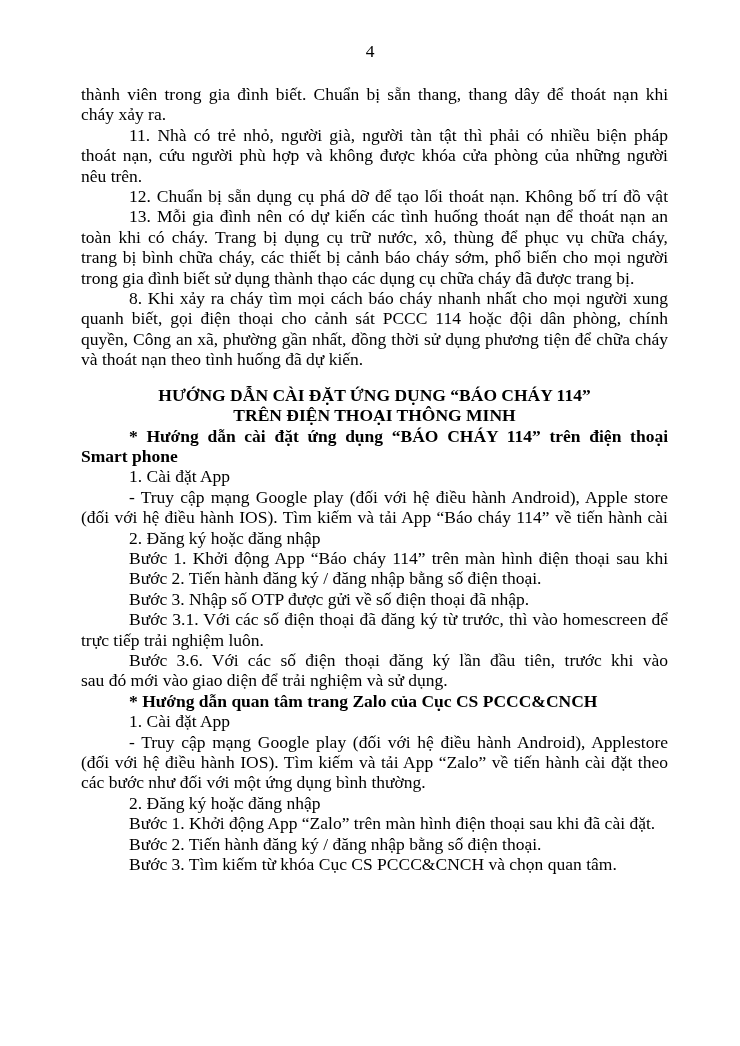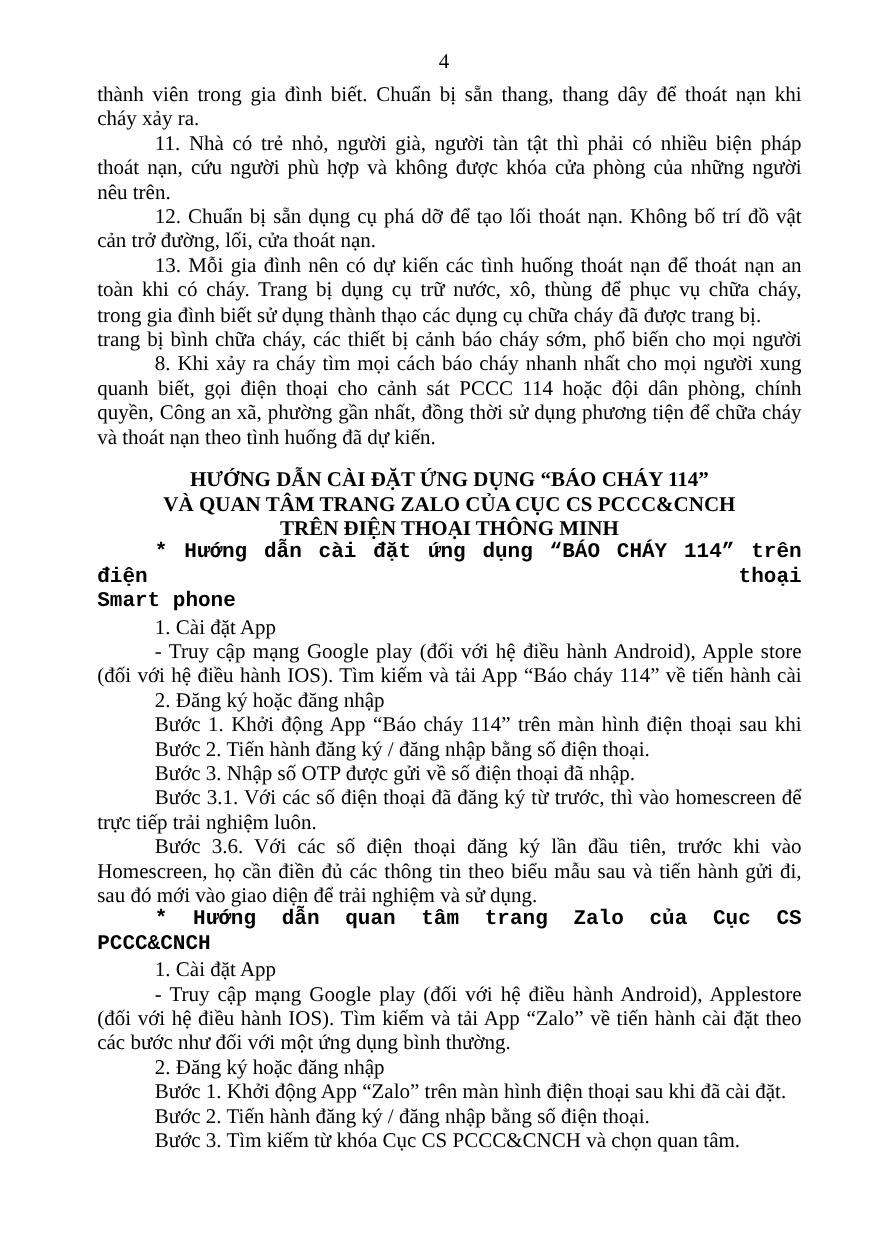--- a/index.html
+++ b/index.html
@@ -20,21 +20,21 @@
     position: absolute;
     top: 41px;
     left: 0;
     right: 0;
     text-align: center;
     font-size: 17.5px;
     line-height: 20px;
   }
   .content {
     position: absolute;
-    top: 68px;
+    top: 84px;
     left: 81px;
     right: 72px;
     font-size: 17.5px;
     line-height: 20.4px;
   }
   .block {
     margin: 0;
   }
   .line {
     text-align: justify;
@@ -48,57 +48,54 @@
   }
   .block.heading {
     margin-top: 15px;
     font-weight: bold;
   }
   .block.heading .line {
     text-align-last: center;
   }
   .block.body-bold {
     font-weight: bold;
-    font-family: Liberation Mono, monospace;
   }
 </style>
 </head>
 <body>
 
 <div class="page">
   <div class="page-number">4</div>
   <div class="content">
       <div class="block body">
         <div class="line just">thành viên trong gia đình biết. Chuẩn bị sẵn thang, thang dây để thoát nạn khi</div>
         <div class="line">cháy xảy ra.</div>
       </div>
       <div class="block body">
         <div class="line just indent">11. Nhà có trẻ nhỏ, người già, người tàn tật thì phải có nhiều biện pháp</div>
         <div class="line just">thoát nạn, cứu người phù hợp và không được khóa cửa phòng của những người</div>
         <div class="line">nêu trên.</div>
       </div>
       <div class="block body">
         <div class="line just indent">12. Chuẩn bị sẵn dụng cụ phá dỡ để tạo lối thoát nạn. Không bố trí đồ vật</div>
-        <div class="line">cản trở đường, lối, cửa thoát nạn.</div>
       </div>
       <div class="block body">
         <div class="line just indent">13. Mỗi gia đình nên có dự kiến các tình huống thoát nạn để thoát nạn an</div>
         <div class="line just">toàn khi có cháy. Trang bị dụng cụ trữ nước, xô, thùng để phục vụ chữa cháy,</div>
+        <div class="line just">trang bị bình chữa cháy, các thiết bị cảnh báo cháy sớm, phổ biến cho mọi người</div>
         <div class="line">trong gia đình biết sử dụng thành thạo các dụng cụ chữa cháy đã được trang bị.</div>
-        <div class="line just">trang bị bình chữa cháy, các thiết bị cảnh báo cháy sớm, phổ biến cho mọi người</div>
       </div>
       <div class="block body">
         <div class="line just indent">8. Khi xảy ra cháy tìm mọi cách báo cháy nhanh nhất cho mọi người xung</div>
         <div class="line just">quanh biết, gọi điện thoại cho cảnh sát PCCC 114 hoặc đội dân phòng, chính</div>
         <div class="line just">quyền, Công an xã, phường gần nhất, đồng thời sử dụng phương tiện để chữa cháy</div>
         <div class="line">và thoát nạn theo tình huống đã dự kiến.</div>
       </div>
       <div class="block heading">
         <div class="line just">HƯỚNG DẪN CÀI ĐẶT ỨNG DỤNG “BÁO CHÁY 114”</div>
-        <div class="line just">VÀ QUAN TÂM TRANG ZALO CỦA CỤC CS PCCC&amp;CNCH</div>
         <div class="line">TRÊN ĐIỆN THOẠI THÔNG MINH</div>
       </div>
       <div class="block body-bold">
         <div class="line just indent">* Hướng dẫn cài đặt ứng dụng “BÁO CHÁY 114” trên điện thoại</div>
         <div class="line">Smart phone</div>
       </div>
       <div class="block body">
         <div class="line indent">1. Cài đặt App</div>
       </div>
       <div class="block body">
@@ -116,21 +113,20 @@
       </div>
       <div class="block body">
         <div class="line indent">Bước 3. Nhập số OTP được gửi về số điện thoại đã nhập.</div>
       </div>
       <div class="block body">
         <div class="line just indent">Bước 3.1. Với các số điện thoại đã đăng ký từ trước, thì vào homescreen để</div>
         <div class="line">trực tiếp trải nghiệm luôn.</div>
       </div>
       <div class="block body">
         <div class="line just indent">Bước 3.6. Với các số điện thoại đăng ký lần đầu tiên, trước khi vào</div>
-        <div class="line just">Homescreen, họ cần điền đủ các thông tin theo biểu mẫu sau và tiến hành gửi đi,</div>
         <div class="line">sau đó mới vào giao diện để trải nghiệm và sử dụng.</div>
       </div>
       <div class="block body-bold">
         <div class="line indent">* Hướng dẫn quan tâm trang Zalo của Cục CS PCCC&amp;CNCH</div>
       </div>
       <div class="block body">
         <div class="line indent">1. Cài đặt App</div>
       </div>
       <div class="block body">
         <div class="line just indent">- Truy cập mạng Google play (đối với hệ điều hành Android), Applestore</div>

